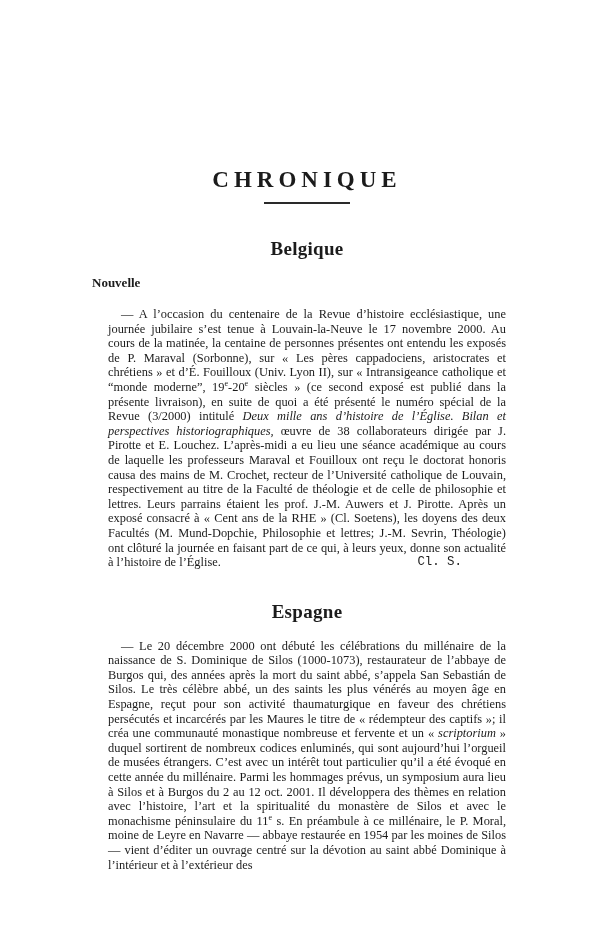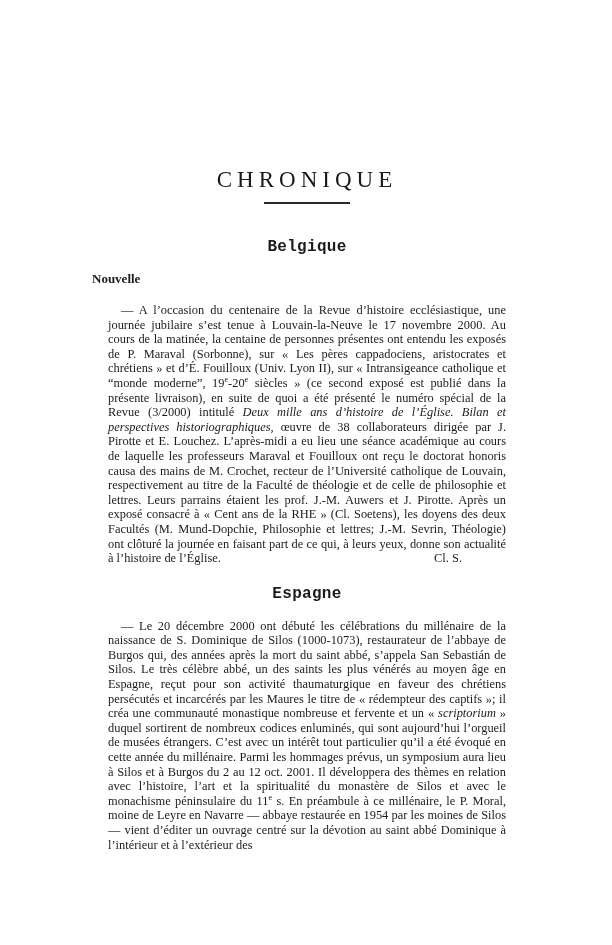--- a/index.html
+++ b/index.html
@@ -15,40 +15,39 @@
     background: #ffffff;
     color: #1b1b1b;
     font-family: "Liberation Serif", serif;
     padding: 167px 90px 0 92px;
     overflow: hidden;
   }
   .doc-title {
     margin: 0;
     text-align: center;
     font-size: 23px;
-    font-weight: 400;
+    font-weight: 700;
     letter-spacing: 5px;
     color: #1b1b1b;
   }
   .title-rule {
     width: 86px;
     height: 2px;
     background: #2a2a2a;
     margin: 9px auto 0 auto;
   }
   .country-heading {
     margin: 34px 0 0 0;
     text-align: center;
-    font-size: 16px;
+    font-size: 19px;
     font-weight: bold;
     letter-spacing: 0.3px;
-    font-family: Liberation Mono, monospace;
   }
   .country-heading.second {
-    margin-top: 19px;
+    margin-top: 31px;
   }
   .rubric-heading {
     margin: 15px 0 1px 0;
     text-align: left;
     font-size: 13px;
     font-weight: bold;
     font-family: Liberation Serif, serif;
   }
   .body-par {
     margin: 16px;
@@ -60,20 +59,21 @@
     -webkit-hyphens: auto;
   }
   .body-par sup {
     font-size: 8px;
     line-height: 0;
     vertical-align: super;
   }
   .sig {
     float: right;
     padding-right: 44px;
+    font-family: Liberation Mono, monospace;
   }
 </style>
 </head>
 <body>
 
 <div class="page">
 
   <header>
     <h1 class="doc-title">CHRONIQUE</h1>
     <div class="title-rule"></div>

